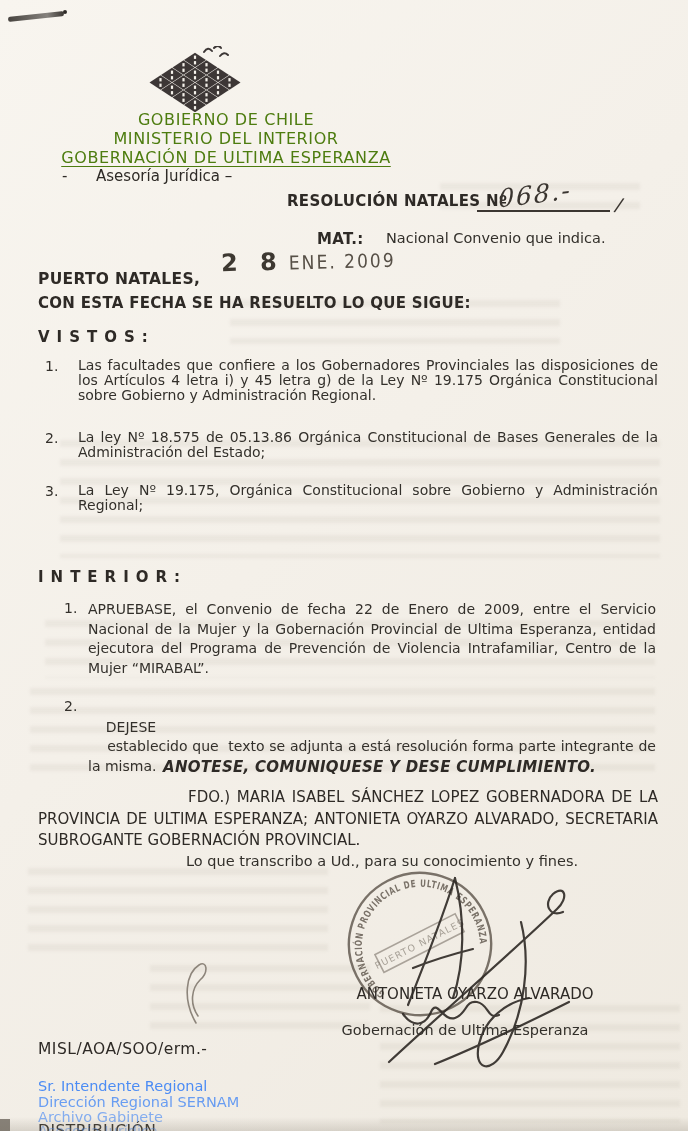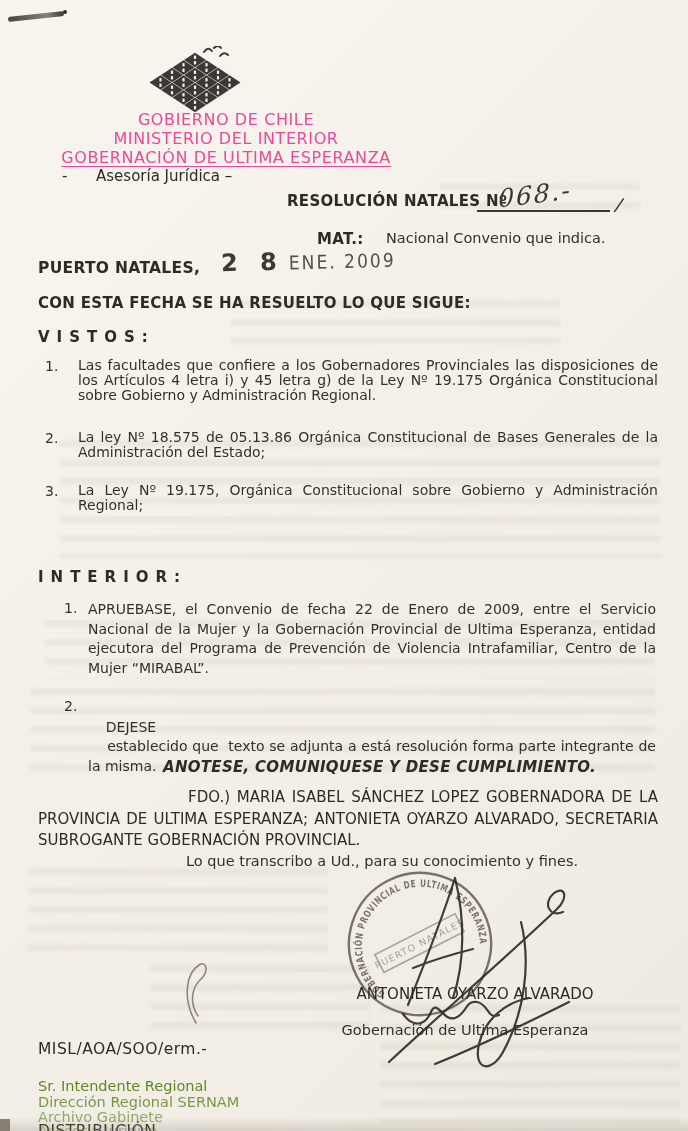--- a/index.html
+++ b/index.html
@@ -13,40 +13,40 @@
     content:"";position:absolute;left:0;right:0;bottom:0;height:14px;
     background:linear-gradient(to bottom,rgba(120,112,98,0) 0%,rgba(120,112,98,.22) 100%);
     pointer-events:none;z-index:5;
   }
   .abs{position:absolute;}
   .b{font-weight:normal;}
   .just{text-align:justify;}
   .pre{white-space:pre;}
   .center{text-align:center;}
   
-  .org-line{left:0;width:452px;text-align:center;font-size:16px;letter-spacing:.6px;color:#ec4899;}
+  .org-line{left:0;width:452px;text-align:center;font-size:16px;letter-spacing:.6px;color:#4d7c0f;}
   .org-underline{text-decoration:underline;text-underline-offset:3px;}
   
   .body-txt{font-size:14px;line-height:15px;}
   .res-txt{font-size:14px;line-height:19.5px;}
   .heading{font-size:15px;font-weight:bold;letter-spacing:.3px;color:#2e2a26;}
   .tracked{letter-spacing:7px;}
   .num{font-size:14px;}
   
   .handwritten{
     font-family:"DejaVu Serif",serif;font-style:italic;
     font-size:25px;color:#3a3530;transform:rotate(-7deg) skewX(-8deg);
     letter-spacing:2px;
   }
   .date-stamp{transform:rotate(-1.5deg);white-space:nowrap;}
   .date-day{font-size:24px;font-weight:600;letter-spacing:7px;color:#3d3831;}
   .date-rest{font-size:19px;letter-spacing:2px;color:#575047;font-stretch:condensed;}
   .fill-line{border-bottom:2px solid #3b3631;}
   
-  .faded{color:#4d7c0f;font-size:14.5px;line-height:15.5px;text-align:center;}
+  .faded{color:#3b82f6;font-size:14.5px;line-height:15.5px;text-align:center;}
   
   .ghost{
     position:absolute;z-index:1;opacity:.5;filter:blur(1.4px);
     background:repeating-linear-gradient(to bottom,
       rgba(130,120,102,.16) 0 7px, rgba(130,120,102,0) 7px 19px);
     pointer-events:none;
   }
   .content{position:absolute;inset:0;z-index:2;}
   .mark{position:absolute;z-index:3;}
   
@@ -115,21 +115,21 @@
   <div class="abs pre b" style="left:62px;top:167px;font-size:15px;color:#2e2a26;">-      Asesoría Jurídica –</div>
 
   <div class="abs heading" style="left:287px;top:192px;">RESOLUCIÓN NATALES Nº</div>
   <div class="abs fill-line" style="left:477px;top:188px;width:133px;height:22px;"></div>
   <div class="abs handwritten" style="left:498px;top:180px;">068.-</div>
   <div class="abs" style="left:616px;top:194px;font-size:18px;font-style:italic;color:#3a3530;transform:rotate(8deg);">/</div>
 
   <div class="abs heading" style="left:317px;top:230px;">MAT.:</div>
   <div class="abs" style="left:386px;top:230px;font-size:14.5px;">Nacional Convenio que indica.</div>
 
-  <div class="abs heading" style="left:38px;top:259px;font-size:15.5px;">PUERTO NATALES,</div>
+  <div class="abs heading" style="left:38px;top:270px;font-size:15.5px;">PUERTO NATALES,</div>
   <div class="abs date-stamp" style="left:221px;top:247px;">
     <span class="date-day">2 8</span>
     <span class="date-rest">ENE. 2009</span>
   </div>
 
   <div class="abs heading" style="left:38px;top:294px;">CON ESTA FECHA SE HA RESUELTO LO QUE SIGUE:</div>
 
   <div class="abs heading tracked" style="left:38px;top:328px;">VISTOS:</div>
 
   <div class="abs num" style="left:45px;top:358px;">1.</div>

